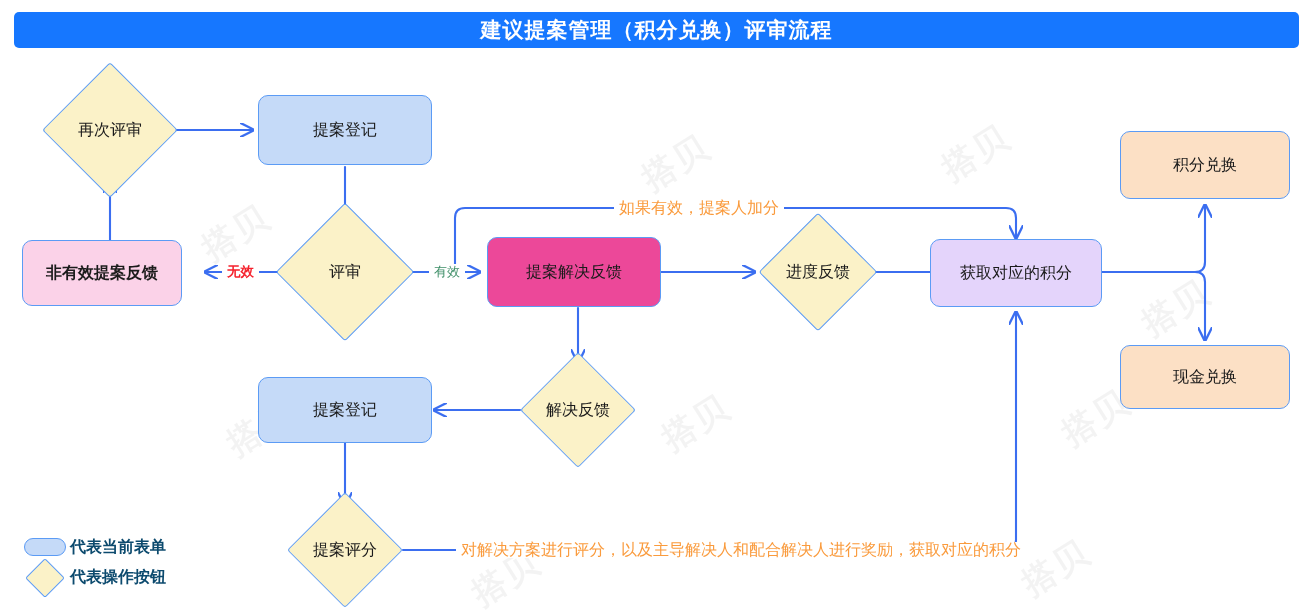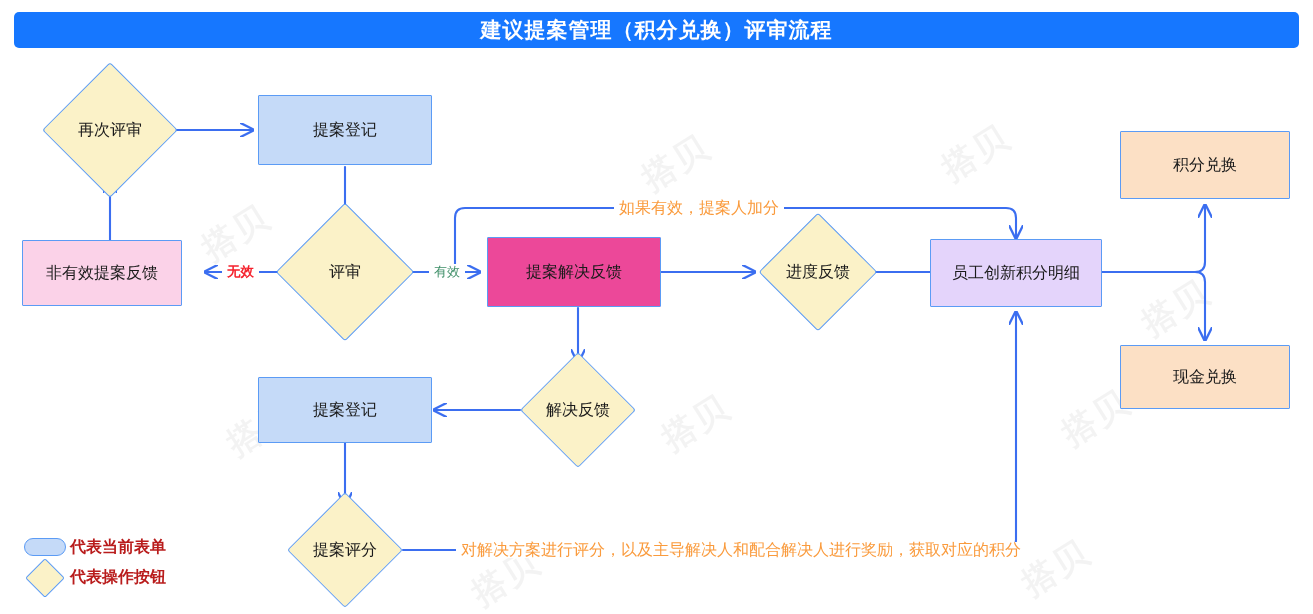--- a/index.html
+++ b/index.html
@@ -58,21 +58,21 @@
     align-items: center;
     justify-content: center;
     color: #1b1b1b;
     font-size: 16px;
     line-height: 1.2;
     text-align: center;
     white-space: nowrap;
   }
   .box {
     border: 1.6px solid #5b9bf5;
-    border-radius: 1px;
+    border-radius: 10px;
   }
   .box.blue    { background: #c5daf8; }
   .box.pink    { background: #fbd2e8; }
   .box.mint    { background: #ec4899; }
   .box.purple  { background: #e4d4fb; }
   .box.peach   { background: #fce0c5; }
 
   .diamond-wrap { position: absolute; }
   .diamond-wrap .dia {
     position: absolute;
@@ -115,21 +115,21 @@
   }
   .legend-row {
     position: relative;
     height: 30px;
   }
   .legend-text {
     position: absolute;
     left: 56px; top: 0;
     height: 30px;
     display: flex; align-items: center;
-    color: #b91c1c;
+    color: #0c4a6e;
     font-weight: 700;
     font-size: 16px;
     white-space: nowrap;
   }
   .legend-box {
     position: absolute;
     left: 10px; top: 6px;
     width: 42px; height: 18px;
     background: #c5daf8;
     border: 1.4px solid #5b9bf5;
@@ -205,40 +205,40 @@
 
   <div class="diamond-wrap" style="left:62px; top:82px; width:96px; height:96px;">
     <div class="dia"></div>
     <div class="dlabel">再次评审</div>
   </div>
 
   <div class="node box blue" style="left:258px; top:95px; width:174px; height:70px;">
     <span>提案登记</span>
   </div>
 
-  <div class="node box pink" style="left:22px; top:240px; width:160px; height:66px;">
+  <div class="node box pink" style="left:22px; top:240px; width:160px; height:66px;font-weight:bold;">
     <span>非有效提案反馈</span>
   </div>
 
   <div class="diamond-wrap" style="left:296px; top:223px; width:98px; height:98px;">
     <div class="dia"></div>
     <div class="dlabel">评审</div>
   </div>
 
   <div class="node box mint" style="left:487px; top:237px; width:174px; height:70px;">
     <span>提案解决反馈</span>
   </div>
 
   <div class="diamond-wrap" style="left:776px; top:230px; width:84px; height:84px;">
     <div class="dia"></div>
     <div class="dlabel">进度反馈</div>
   </div>
 
   <div class="node box purple" style="left:930px; top:239px; width:172px; height:68px;">
-    <span>员工创新积分明细</span>
+    <span>获取对应的积分</span>
   </div>
 
   <div class="node box peach" style="left:1120px; top:131px; width:170px; height:68px;">
     <span>积分兑换</span>
   </div>
 
   <div class="node box peach" style="left:1120px; top:345px; width:170px; height:64px;">
     <span>现金兑换</span>
   </div>
 

